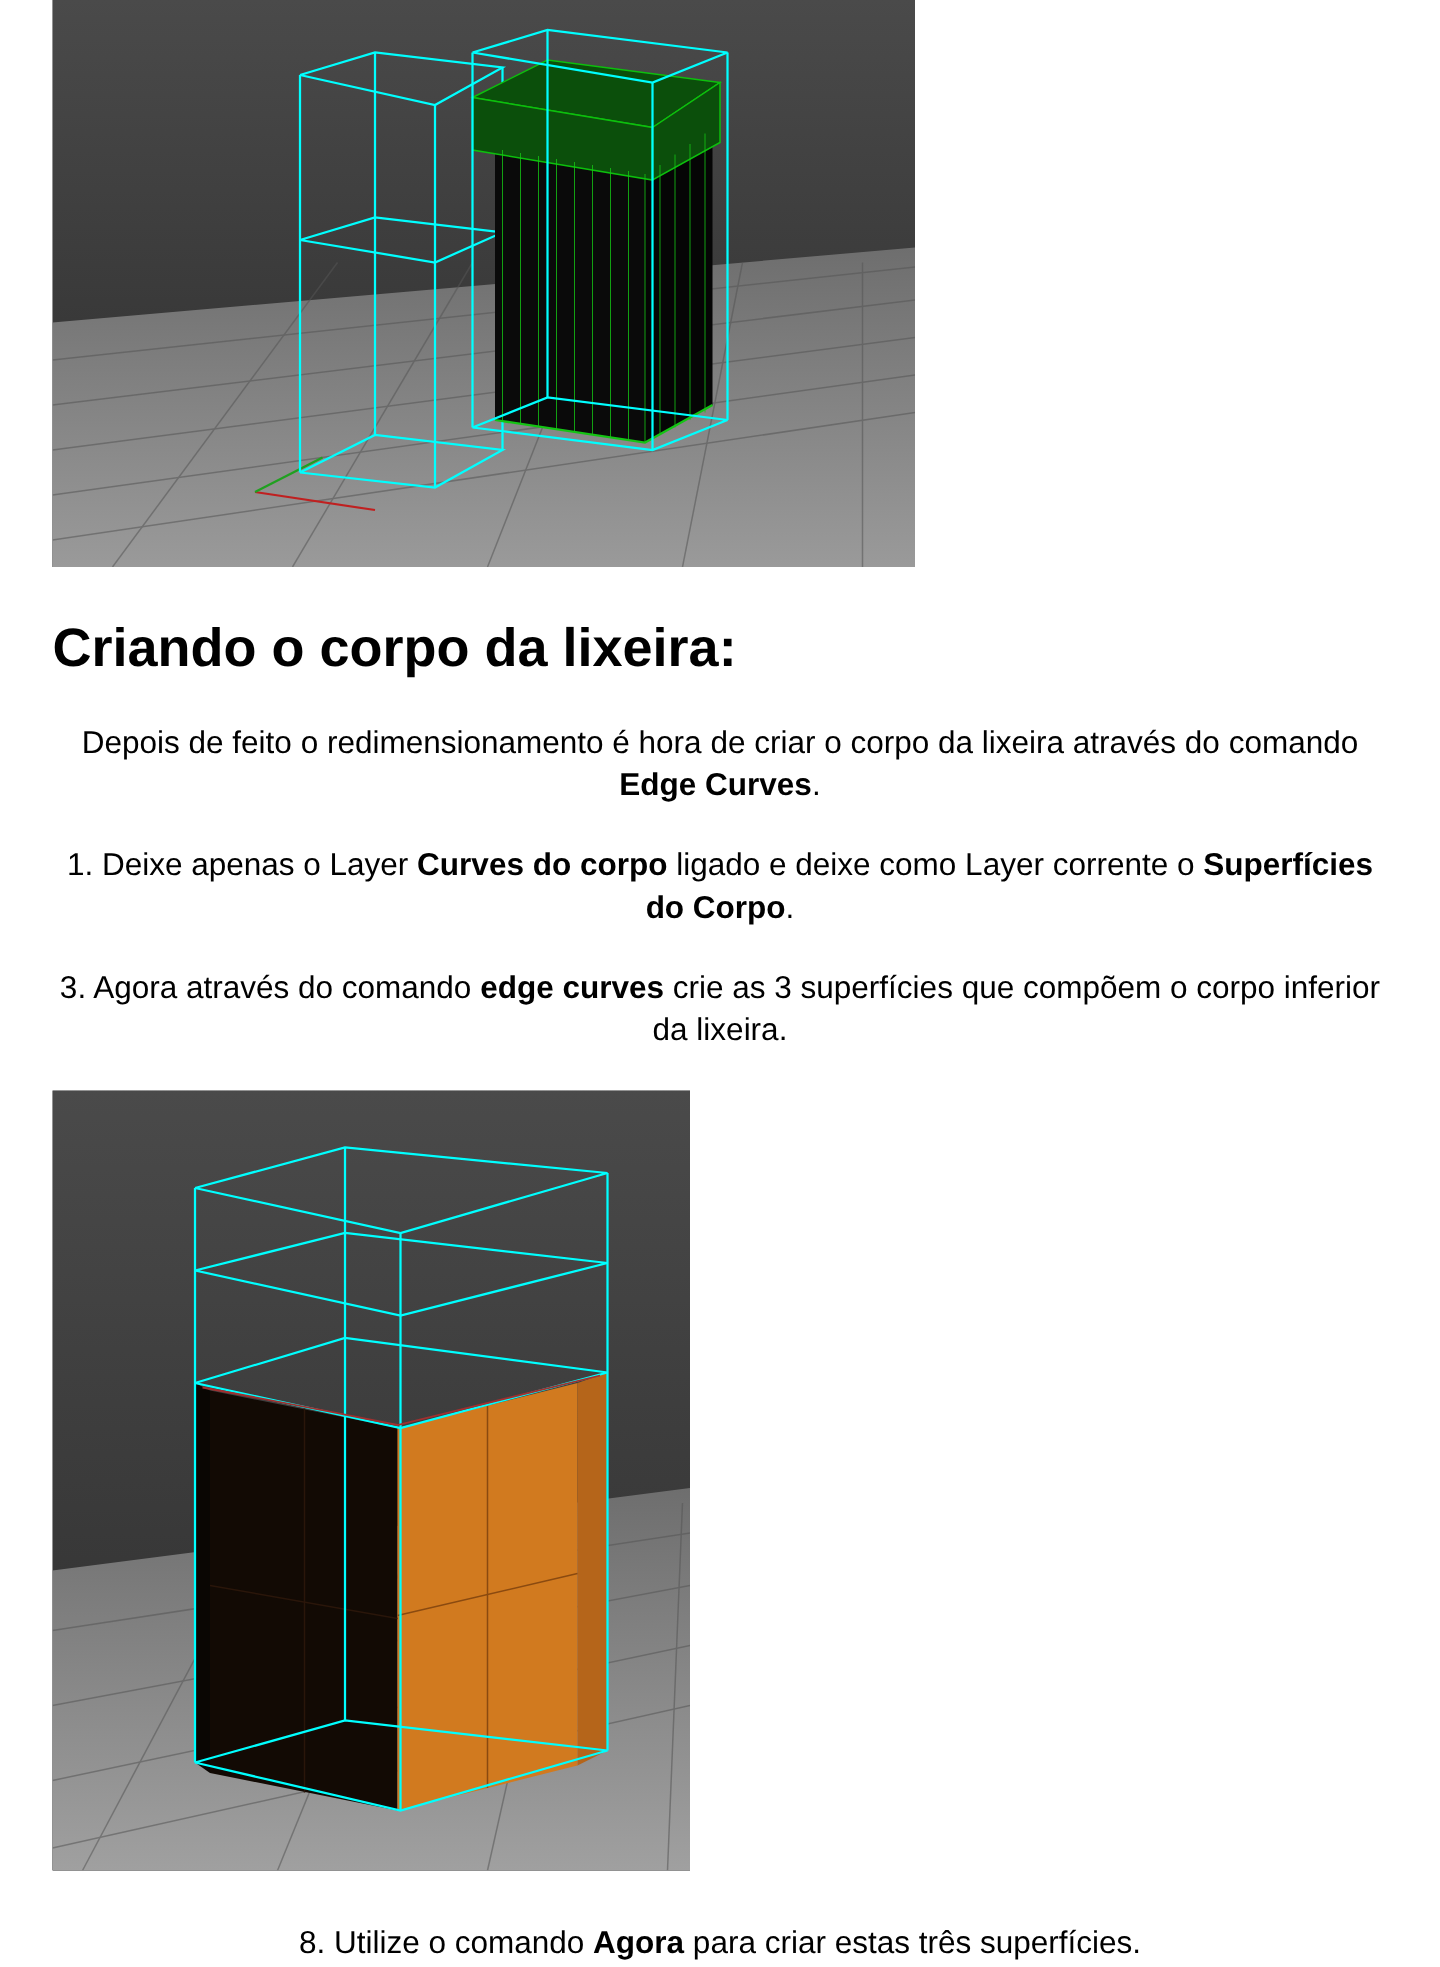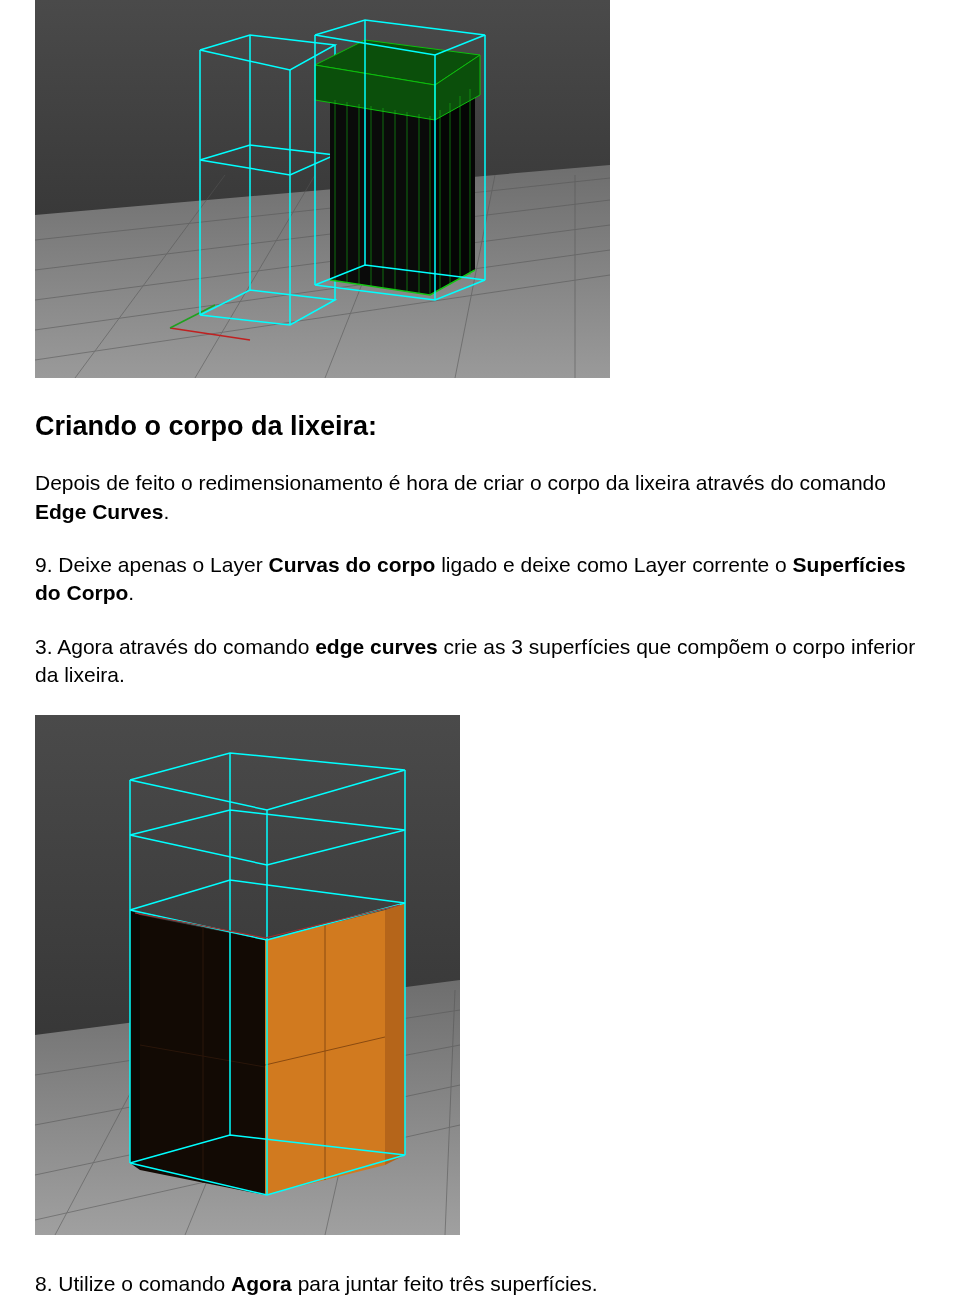--- a/index.html
+++ b/index.html
@@ -14,25 +14,25 @@
   }
   .figure {
     background: #3e3e3e;
     position: relative;
     overflow: hidden;
   }
   .figure svg { display: block; }
   .fig1 { width: 575px; height: 378px; margin-bottom: 30px; }
   .fig2 { width: 425px; height: 520px; margin-top: 10px; margin-bottom: 35px; }
   h2 {
-    font-size: 27px;
+    font-size: 36px;
     font-weight: bold;
     margin: 0 0 25px 0;
   }
-  p { margin: 0 0 25px 0; }
+  p { margin: 0 0 25px 0; text-align: center; }
   .bold { font-weight: bold; }
 </style>
 </head>
 <body>
 
 <div class="figure fig1">
 <svg viewBox="0 0 575 378" width="575" height="378">
 
   <defs>
     <linearGradient id="bg1" x1="0" y1="0" x2="0" y2="1">
@@ -112,21 +112,21 @@
 </svg>
 </div>
 
 <h2>Criando o corpo da lixeira:</h2>
 
 <p>
   <span>Depois de feito o redimensionamento é hora de criar o corpo da lixeira através do comando </span><span class="bold">Edge Curves</span><span>.</span>
 </p>
 
 <p>
-  <span>9. Deixe apenas o Layer </span><span class="bold">Curvas do corpo</span><span> ligado e deixe como Layer corrente o </span><span class="bold">Superfícies do Corpo</span><span>.</span>
+  <span>1. Deixe apenas o Layer </span><span class="bold">Curves do corpo</span><span> ligado e deixe como Layer corrente o </span><span class="bold">Superfícies do Corpo</span><span>.</span>
 </p>
 
 <p>
   <span>3. Agora através do comando </span><span class="bold">edge curves</span><span> crie as 3 superfícies que compõem o corpo inferior da lixeira.</span>
 </p>
 
 <div class="figure fig2">
 <svg viewBox="0 0 425 520" width="425" height="520">
   <defs>
     <linearGradient id="bg2" x1="0" y1="0" x2="0" y2="1">
@@ -180,14 +180,14 @@
     <polyline points="95,195 232,225 370,188 195,165 95,195"></polyline>
 
     <polyline points="95,120 232,150 370,115 195,95 95,120"></polyline>
   </g>
 
   <path d="M100,198 Q165,210 230,223 Q300,206 365,190" stroke="#a03030" stroke-width="1.2" fill="none"></path>
 </svg>
 </div>
 
 <p>
-  <span>8. Utilize o comando </span><span class="bold">Agora</span><span> para juntar feito três superfícies.</span>
+  <span>8. Utilize o comando </span><span class="bold">Agora</span><span> para criar estas três superfícies.</span>
 </p>
 
 </body></html>

